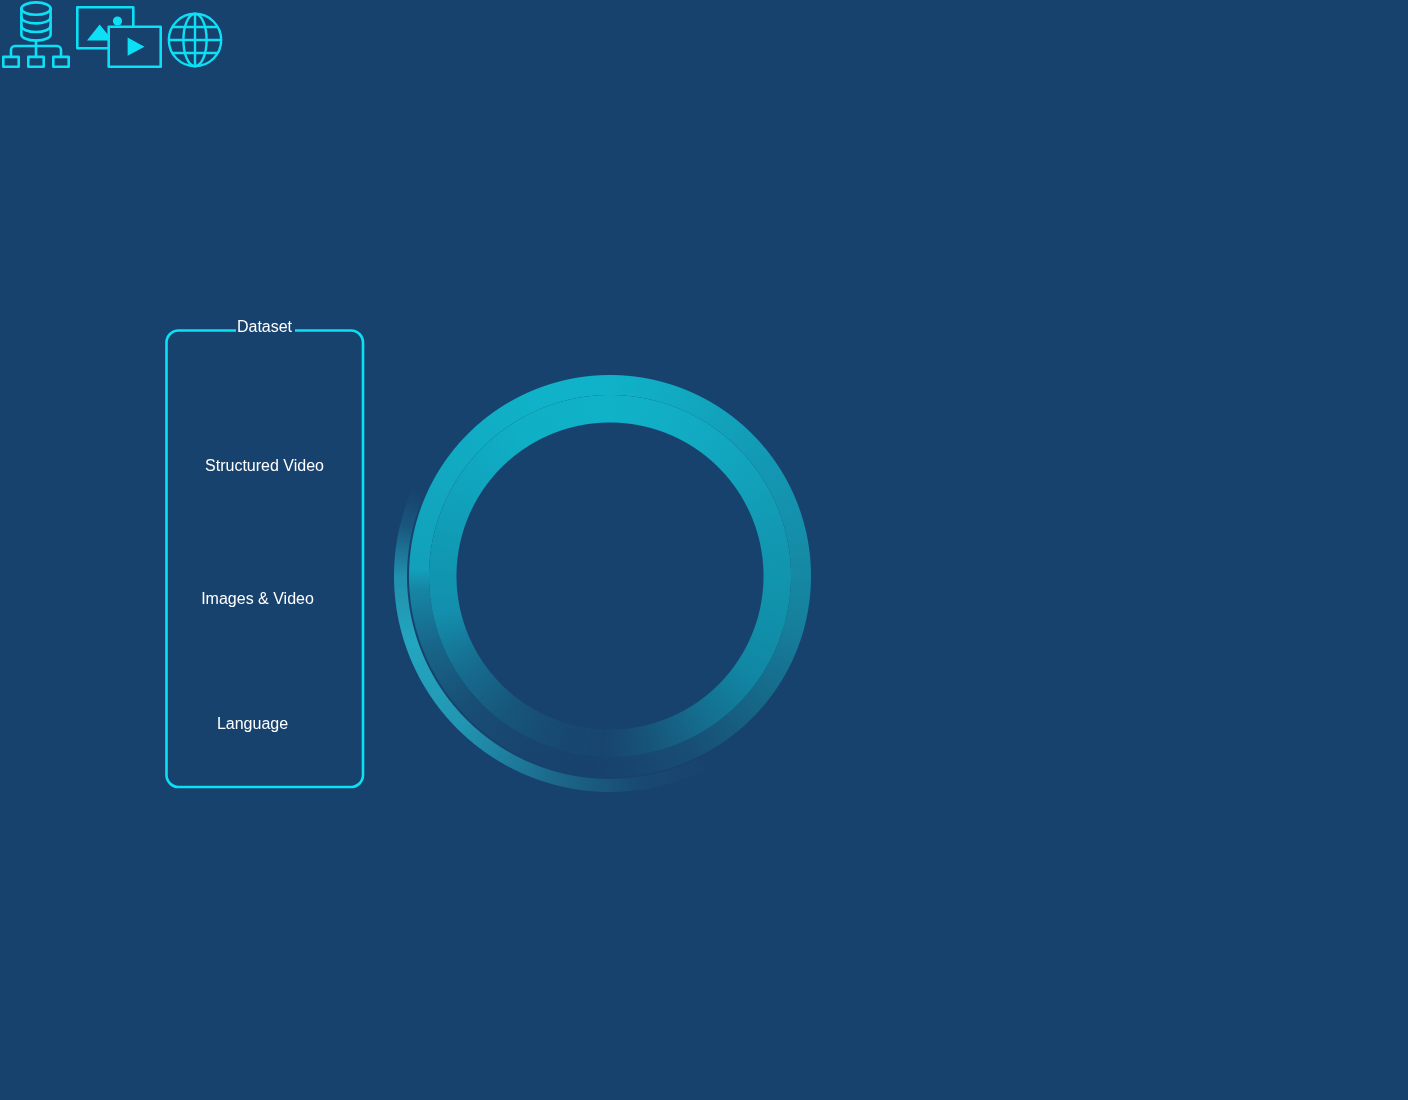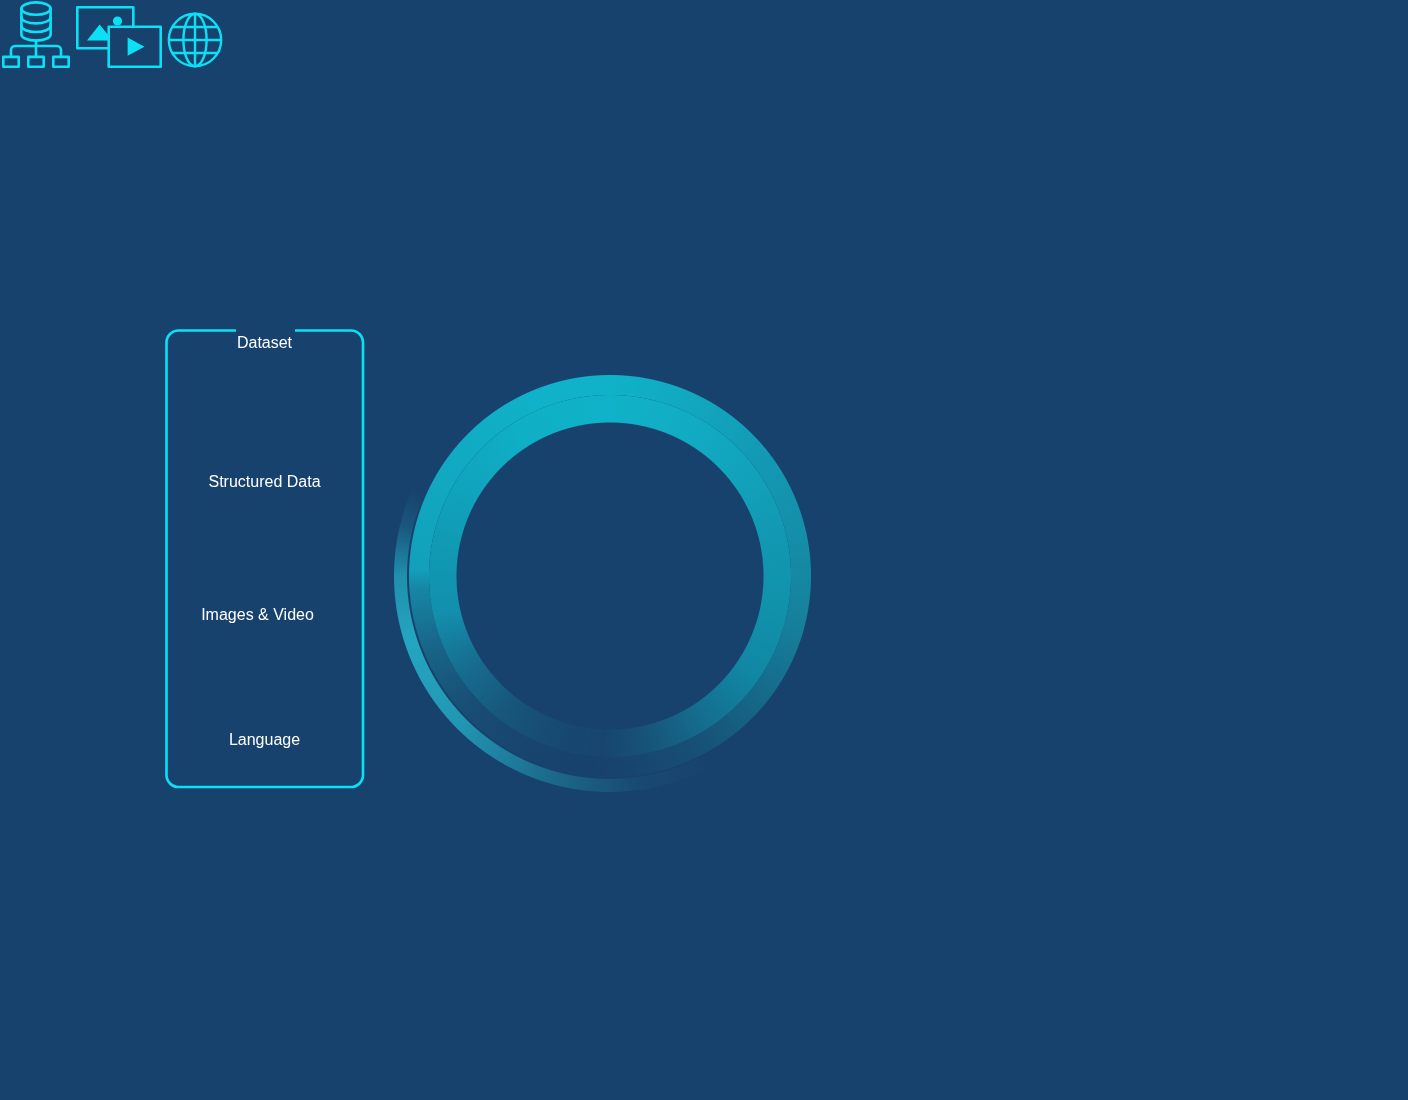--- a/index.html
+++ b/index.html
@@ -5,21 +5,21 @@
 <style>
   html,body{margin:0;padding:0;}
   body{
     width:1408px;height:1100px;overflow:hidden;
     background:#18426e;
     font-family:"Liberation Sans", sans-serif;
     -webkit-font-smoothing:antialiased;
   }
   #stage{position:relative;width:1408px;height:1100px;}
   svg.layer{position:absolute;left:0;top:0;width:1408px;height:1100px;}
-  .lbl{position:absolute;color:#ffffff;text-align:center;line-height:1.35;margin-top:16px;}
+  .lbl{position:absolute;color:#ffffff;text-align:center;line-height:1.35;}
 
 
   
   .ring-wrap{position:absolute;left:610px;top:576px;width:0;height:0;}
   .ring{position:absolute;border-radius:50%;}
   .ring-outer-thin{
     left:-217px;top:-217px;width:434px;height:434px;
     background:conic-gradient(from 0deg,
       rgba(24,66,110,0) 0deg,
       rgba(24,66,110,0) 150deg,
@@ -108,21 +108,21 @@
       <path d="M21.4 17.2 A14.6 6.2 0 0 0 50.6 17.2"></path>
       <path d="M21.4 25.8 A14.6 6.2 0 0 0 50.6 25.8"></path>
       <path d="M36 40.6 V46"></path>
       <path d="M11 57 V50 A4 4 0 0 1 15 46 L57 46 A4 4 0 0 1 61 50 V57"></path>
       <path d="M36 46 V57"></path>
       <rect x="3.3" y="56.9" width="15.4" height="9.8"></rect>
       <rect x="28.3" y="56.9" width="15.4" height="9.8"></rect>
       <rect x="53.3" y="56.9" width="15.4" height="9.8"></rect>
     </g>
   </svg>
-  <div class="lbl item-label" style="left:166px;top:455px;width:197px;">Structured Data</div>
+  <div class="lbl item-label" style="left:166px;top:455px;width:197px;">Structured Video</div>
 
   
   <svg class="icon-svg" style="left:223px;top:509px;width:86px;height:62px;" viewBox="0 0 86 62">
     <g fill="none" stroke="#0ce0f5" stroke-width="2.6" stroke-linejoin="round">
       <rect x="1.3" y="1.3" width="56" height="41"></rect>
       <circle cx="41.5" cy="15" r="4.6" fill="#0ce0f5" stroke="none"></circle>
       <path fill="#0ce0f5" stroke="none" d="M11 34.6 L23.6 18.5 L32.4 29.3 L37.4 23.5 L46.4 34.6 Z"></path>
       <rect x="32.7" y="20.7" width="52" height="40" fill="#18426e"></rect>
       <path fill="#0ce0f5" stroke="none" d="M51.6 31.6 L68.5 40.7 L51.6 49.8 Z"></path>
     </g>
@@ -133,15 +133,15 @@
   <svg class="icon-svg" style="left:237px;top:645px;width:56px;height:56px;" viewBox="0 0 56 56">
     <g fill="none" stroke="#0ce0f5" stroke-width="2.4">
       <circle cx="28" cy="28" r="26.2"></circle>
       <ellipse cx="28" cy="28" rx="11.6" ry="26.2"></ellipse>
       <path d="M28 1.8 V54.2"></path>
       <path d="M5.6 15 H50.4"></path>
       <path d="M1.9 28 H54.1"></path>
       <path d="M5.6 41 H50.4"></path>
     </g>
   </svg>
-  <div class="lbl item-label" style="left:166px;top:713px;width:197px;">Language</div>
+  <div class="lbl item-label" style="left:154px;top:713px;width:197px;">Language</div>
 
 </div>
 
 </body></html>

